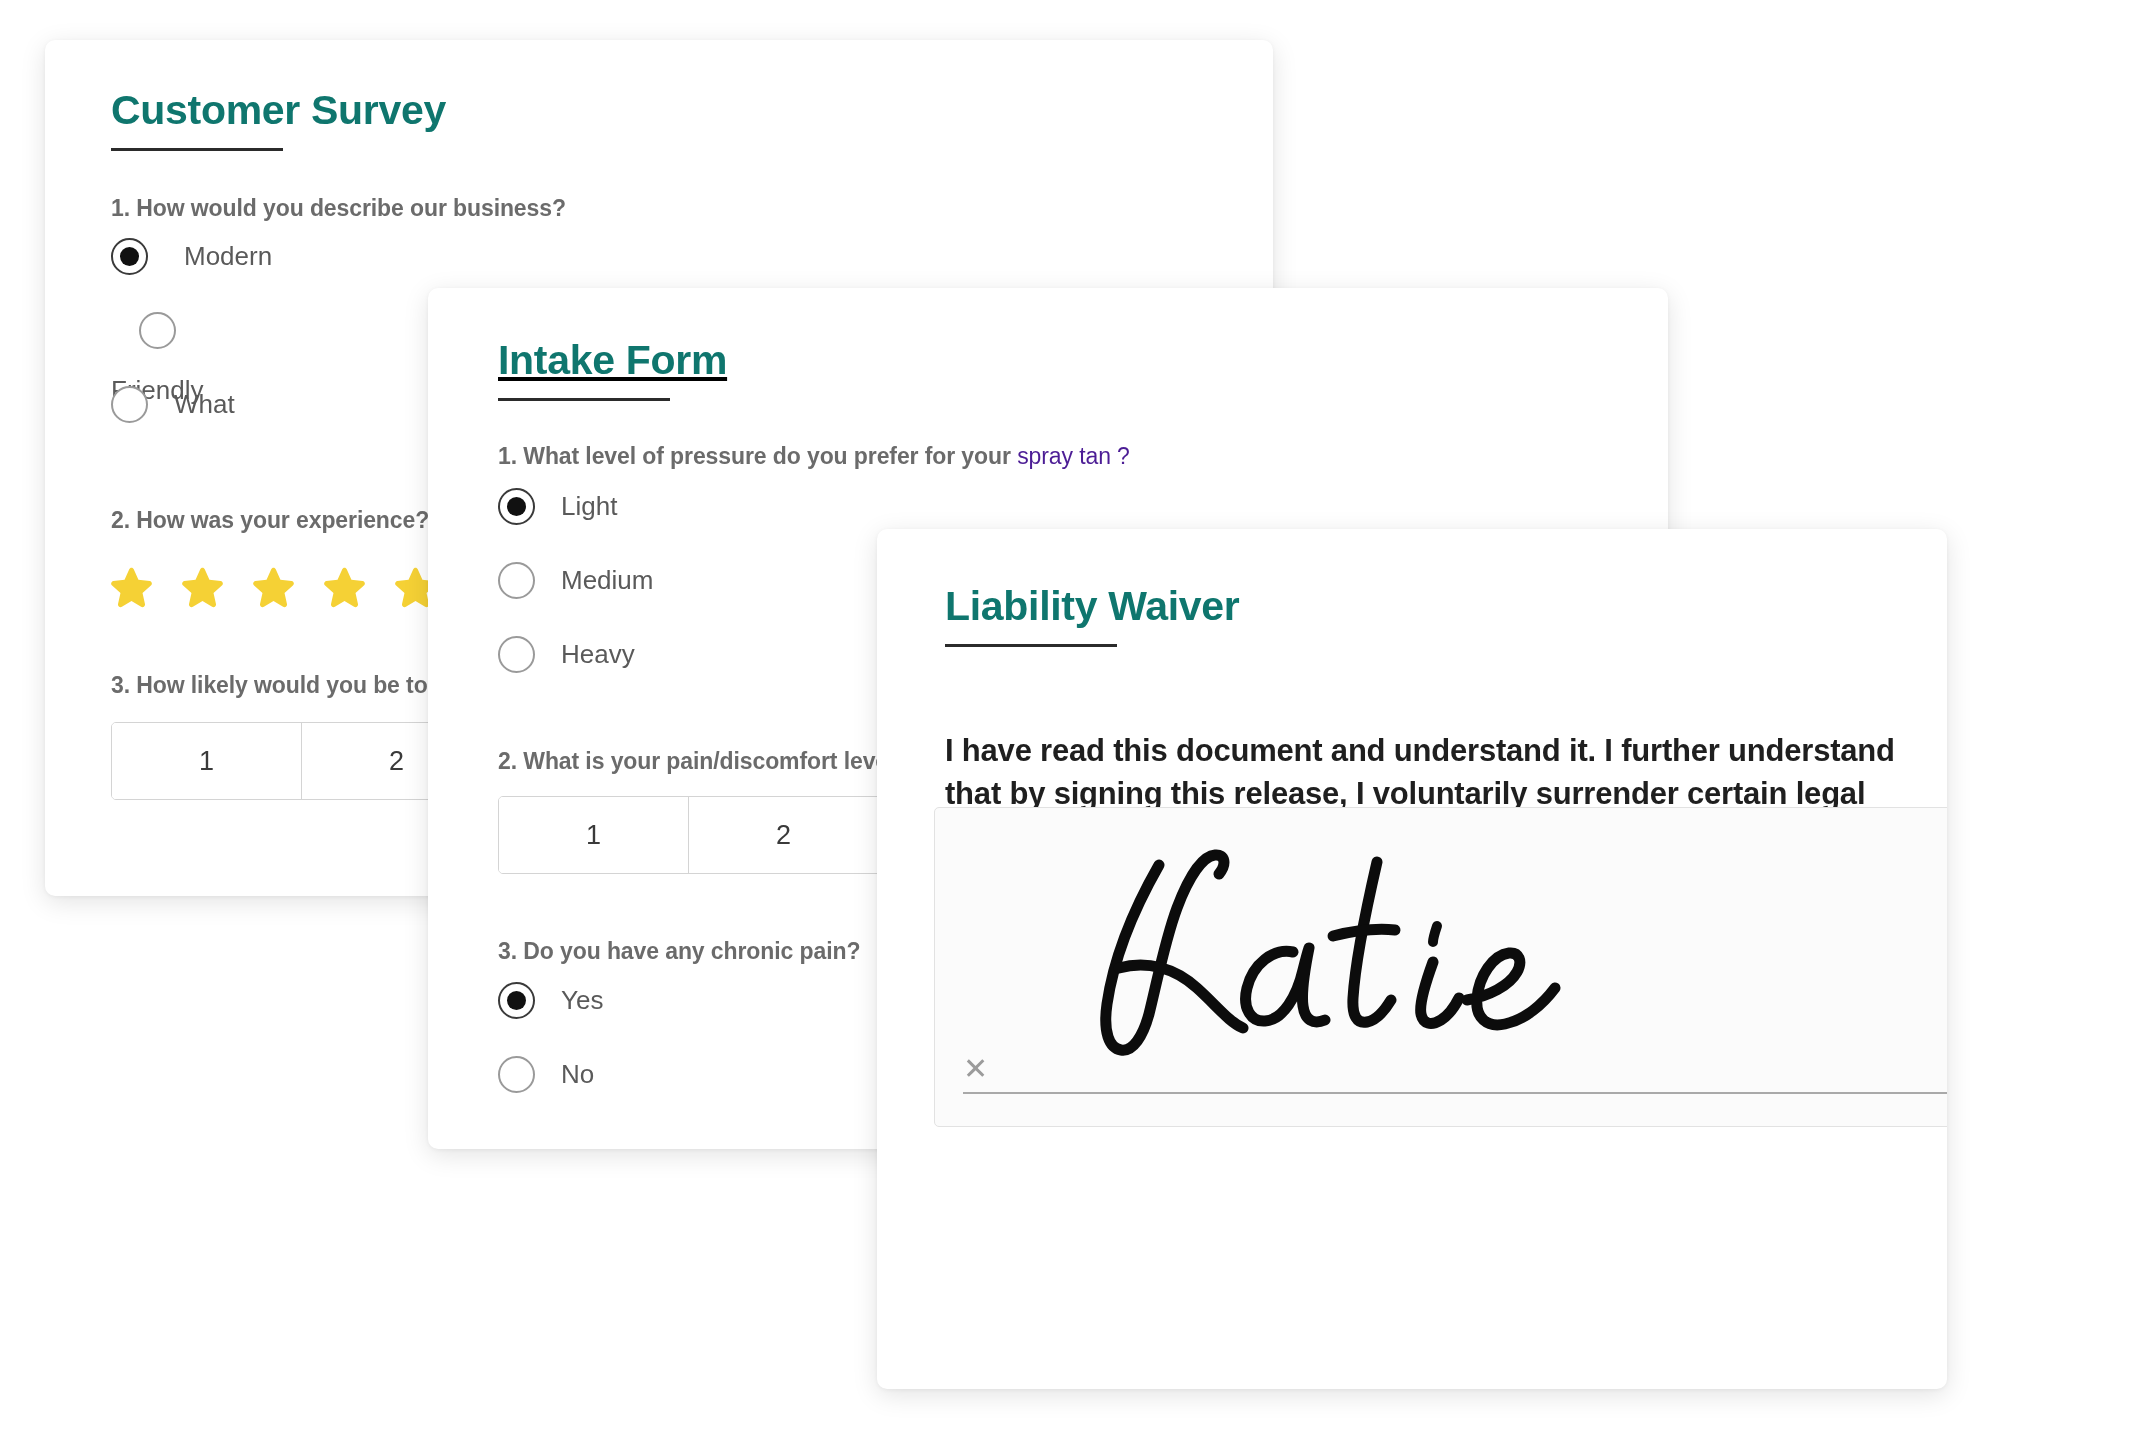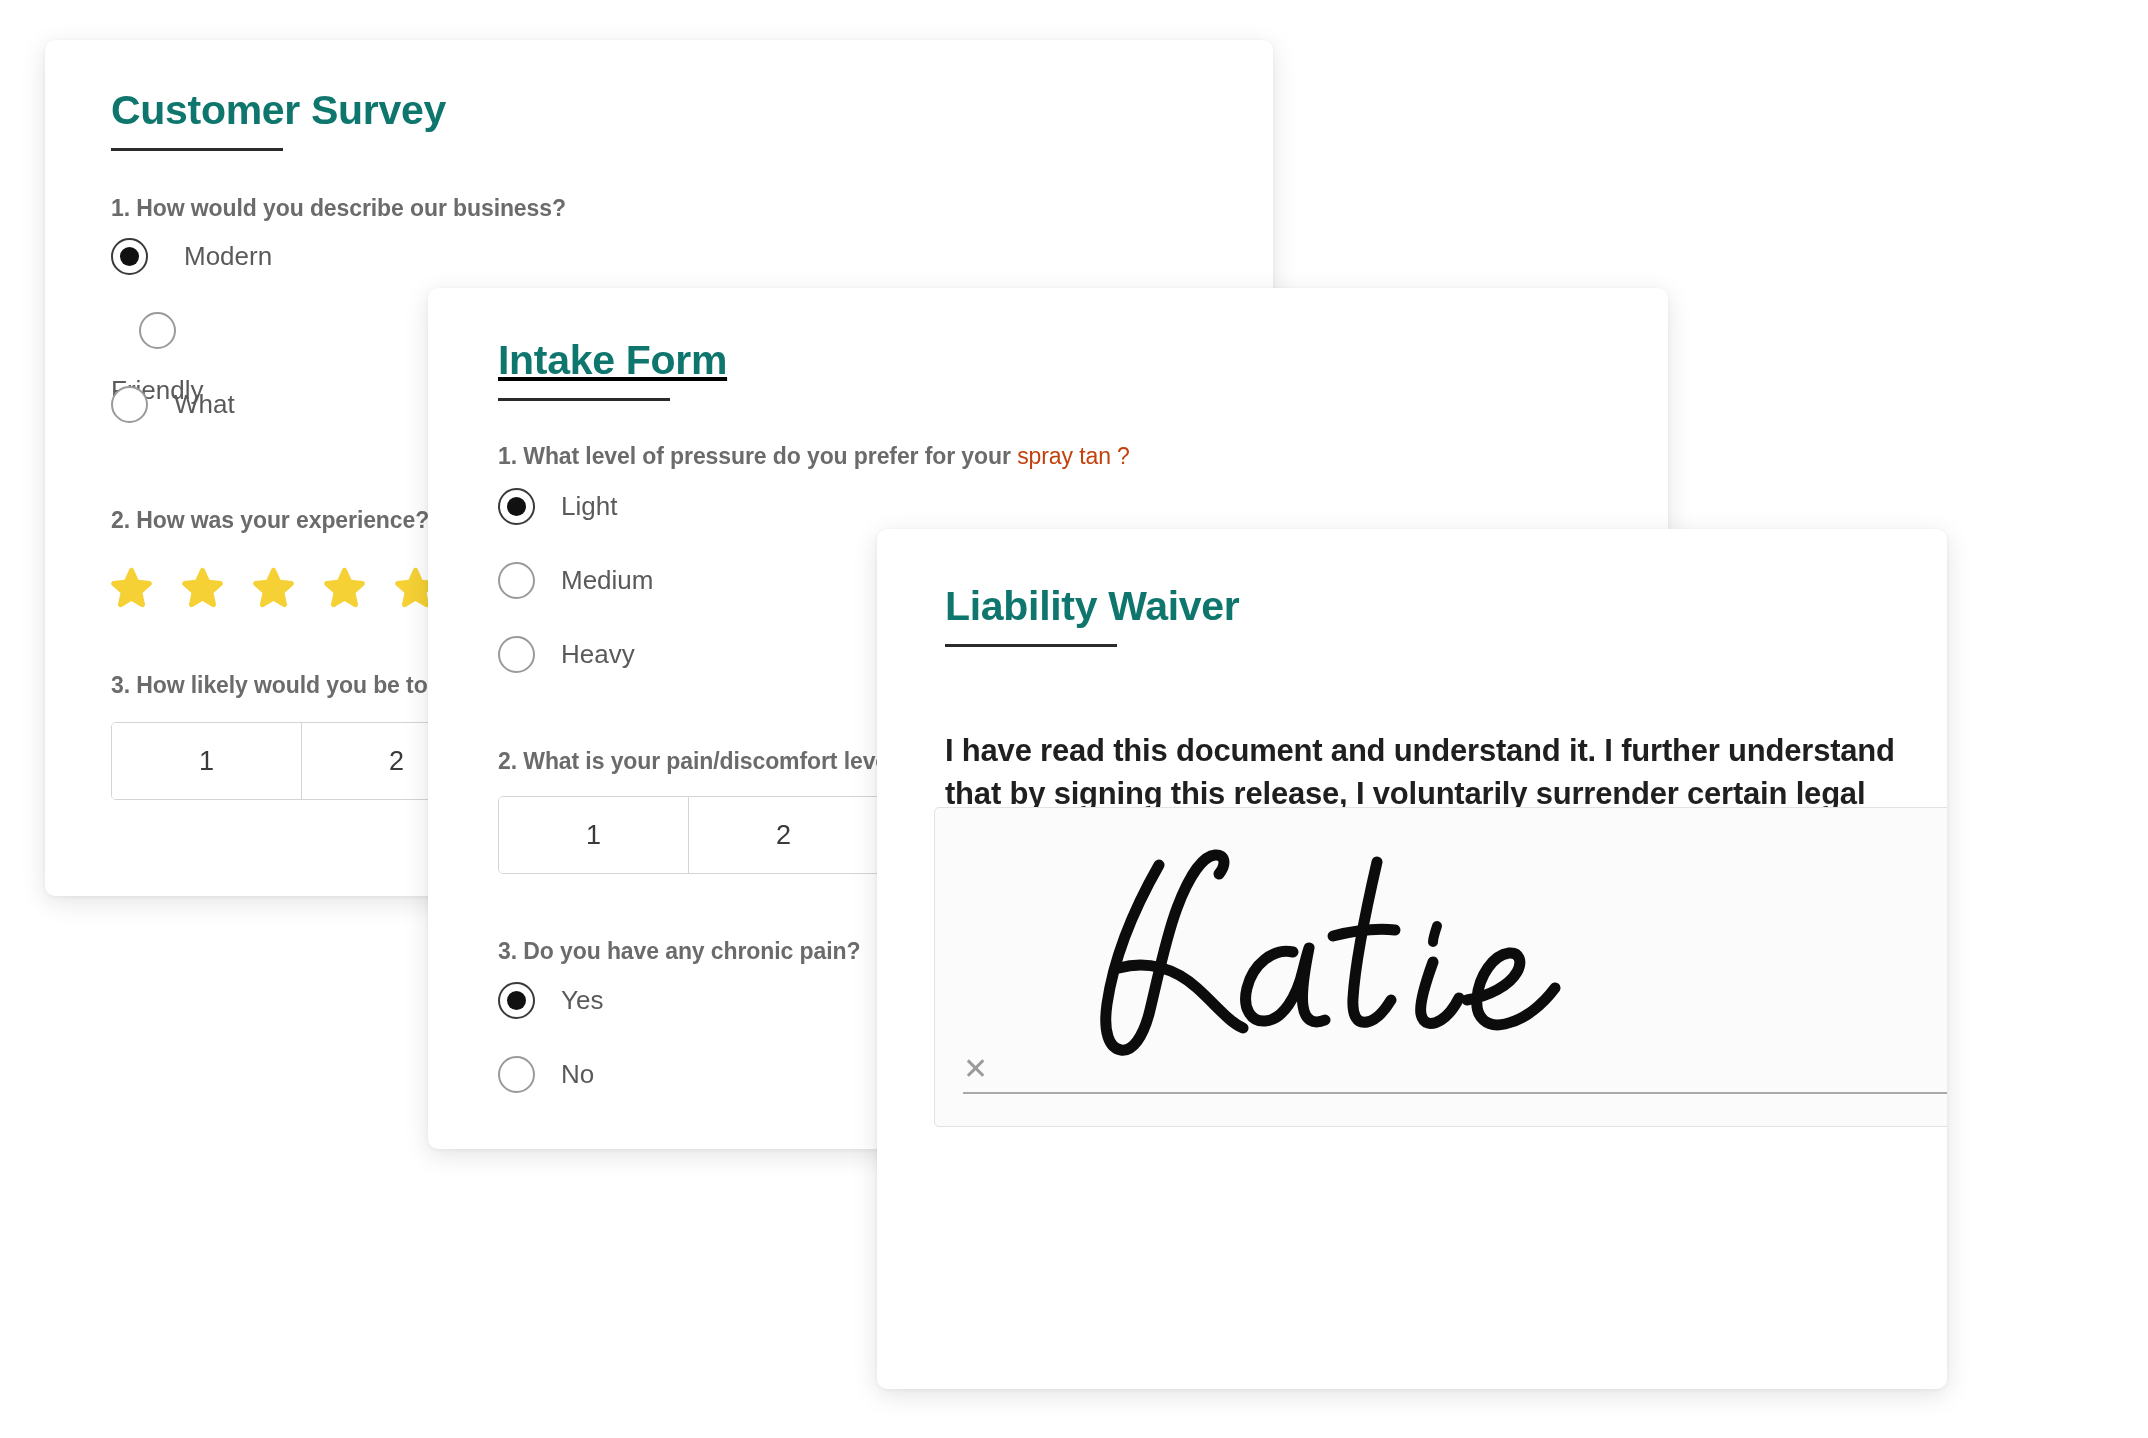--- a/index.html
+++ b/index.html
@@ -72,21 +72,21 @@
   
   .question {
     font-size: 23px;
     font-weight: 700;
     color: #6b6b6b;
     letter-spacing: -0.1px;
     white-space: nowrap;
   }
   .question .light {
     font-weight: 400;
-    color: #c2410c;
+    color: #4c1d95;
   }
 
   
   .radio-row {
     display: flex;
     align-items: center;
     gap: 26px;
   }
   .radio {
     width: 37px;

